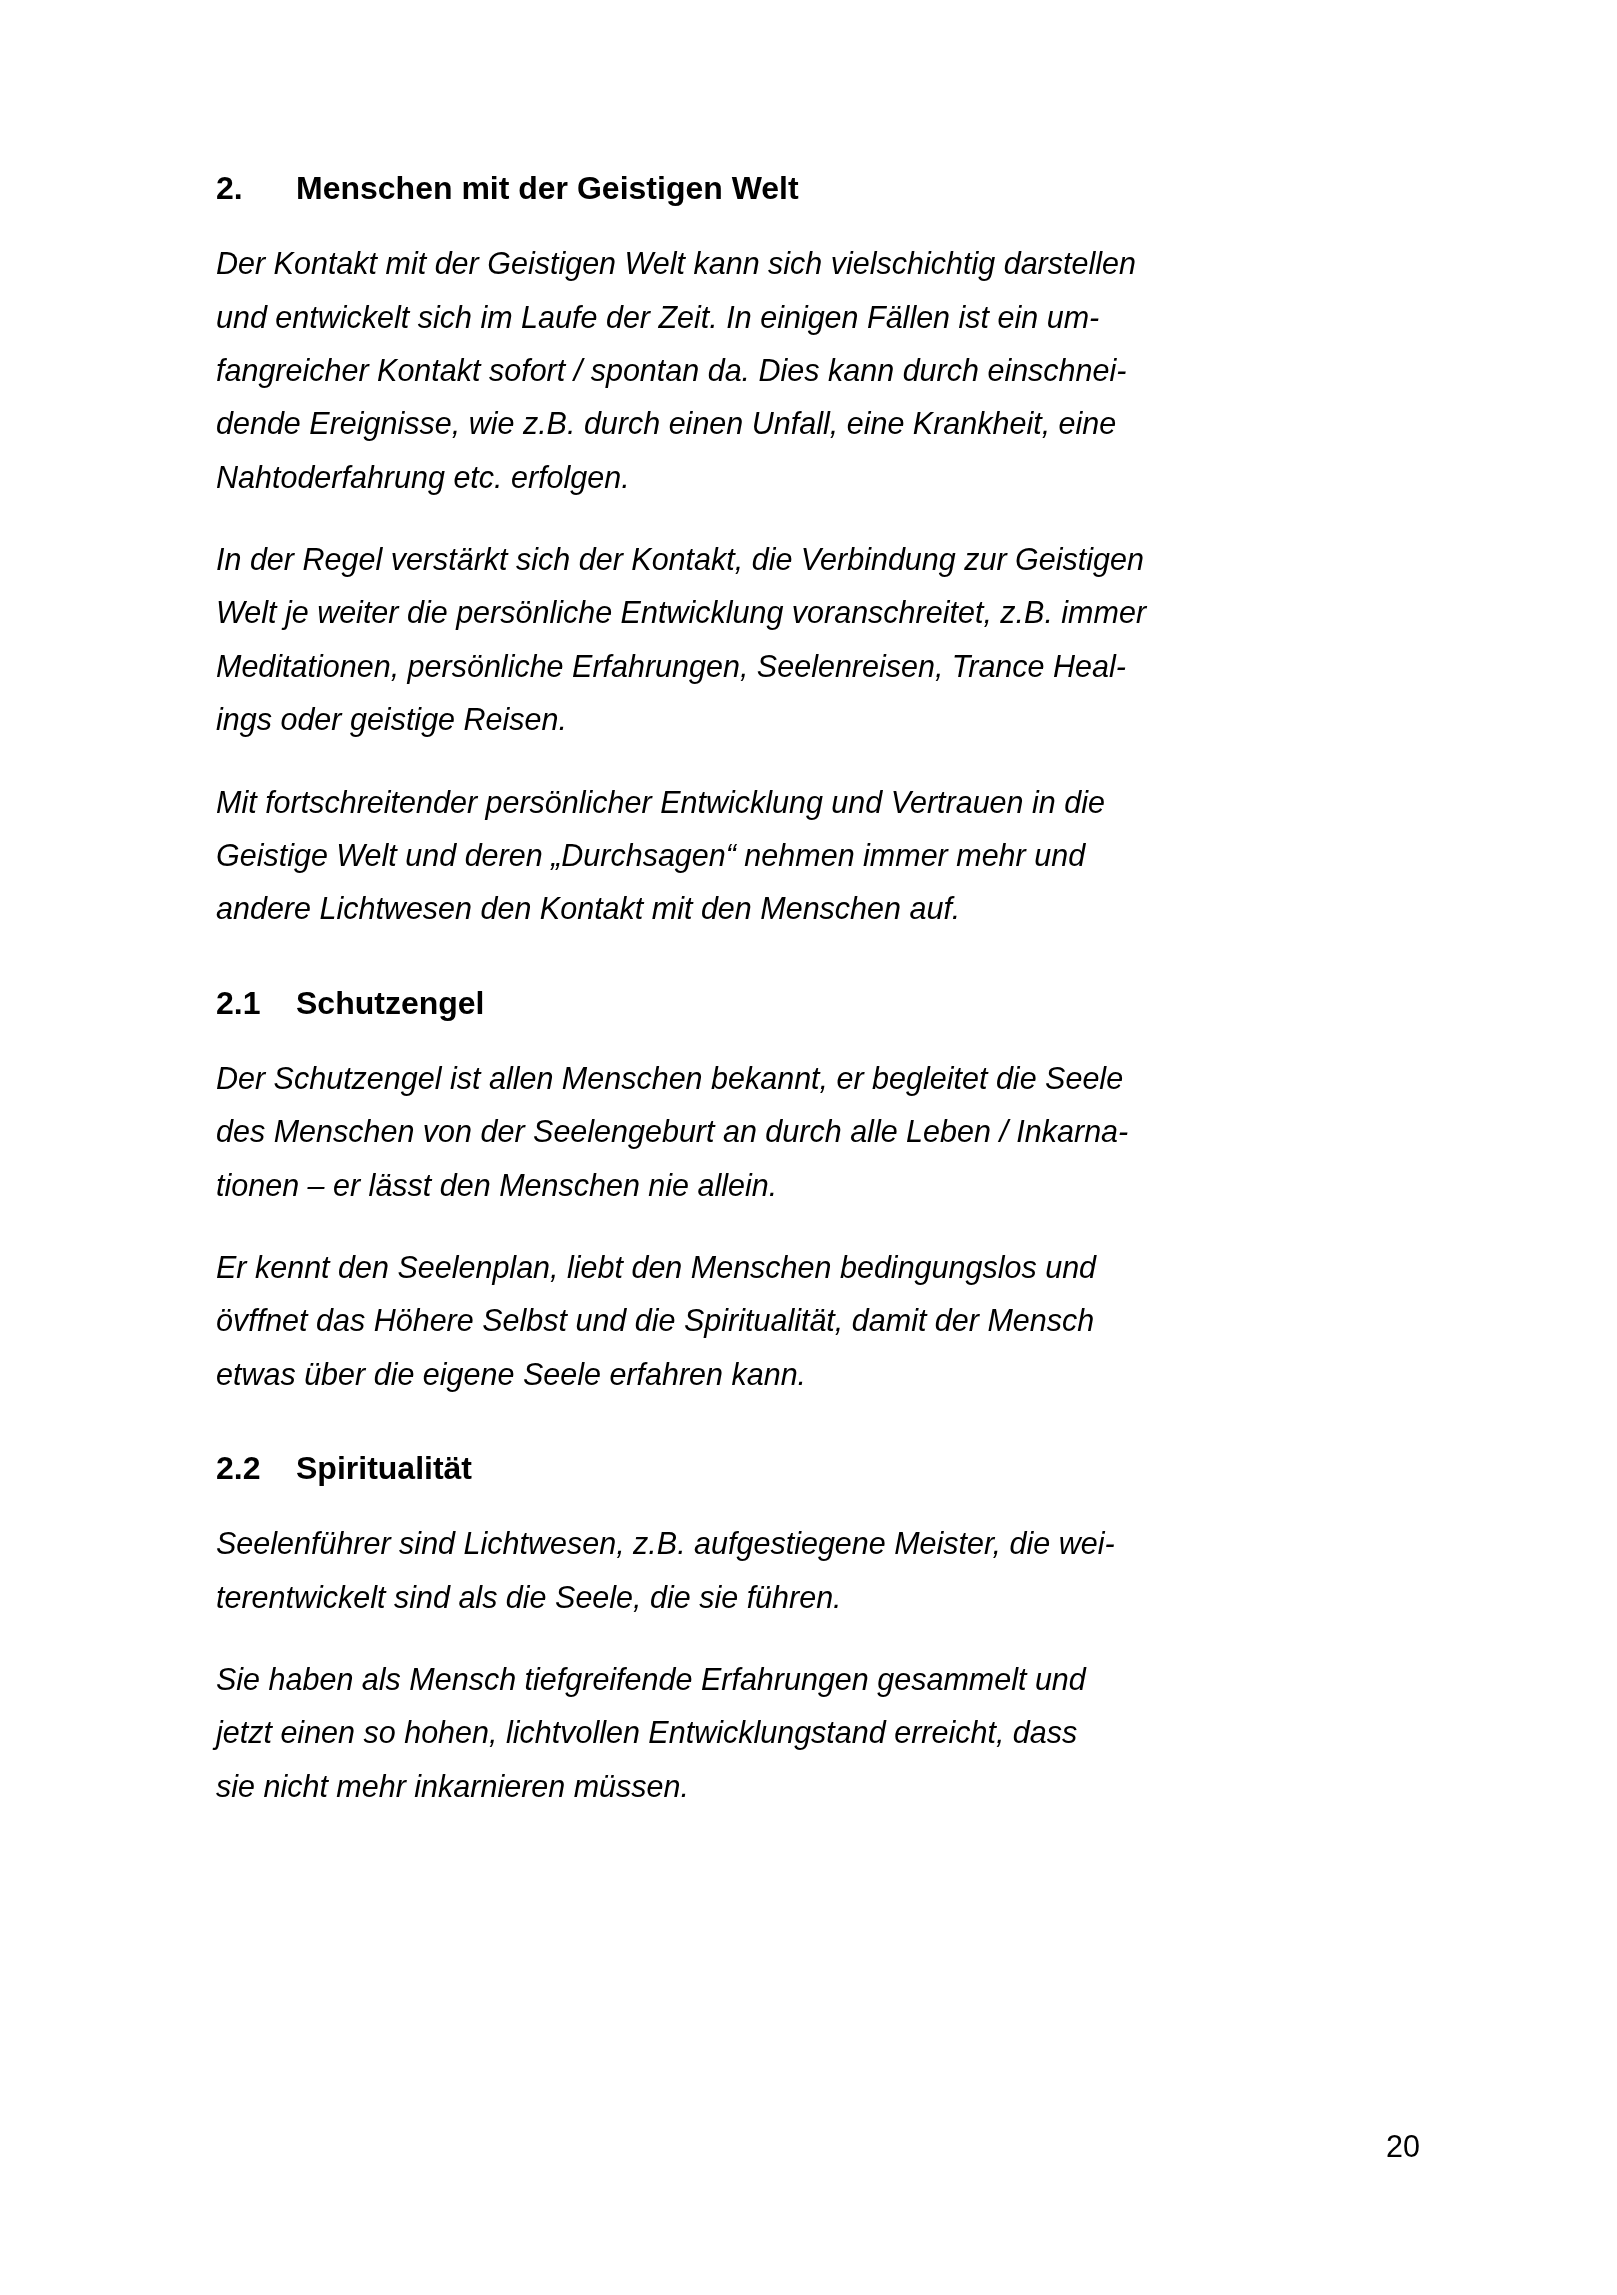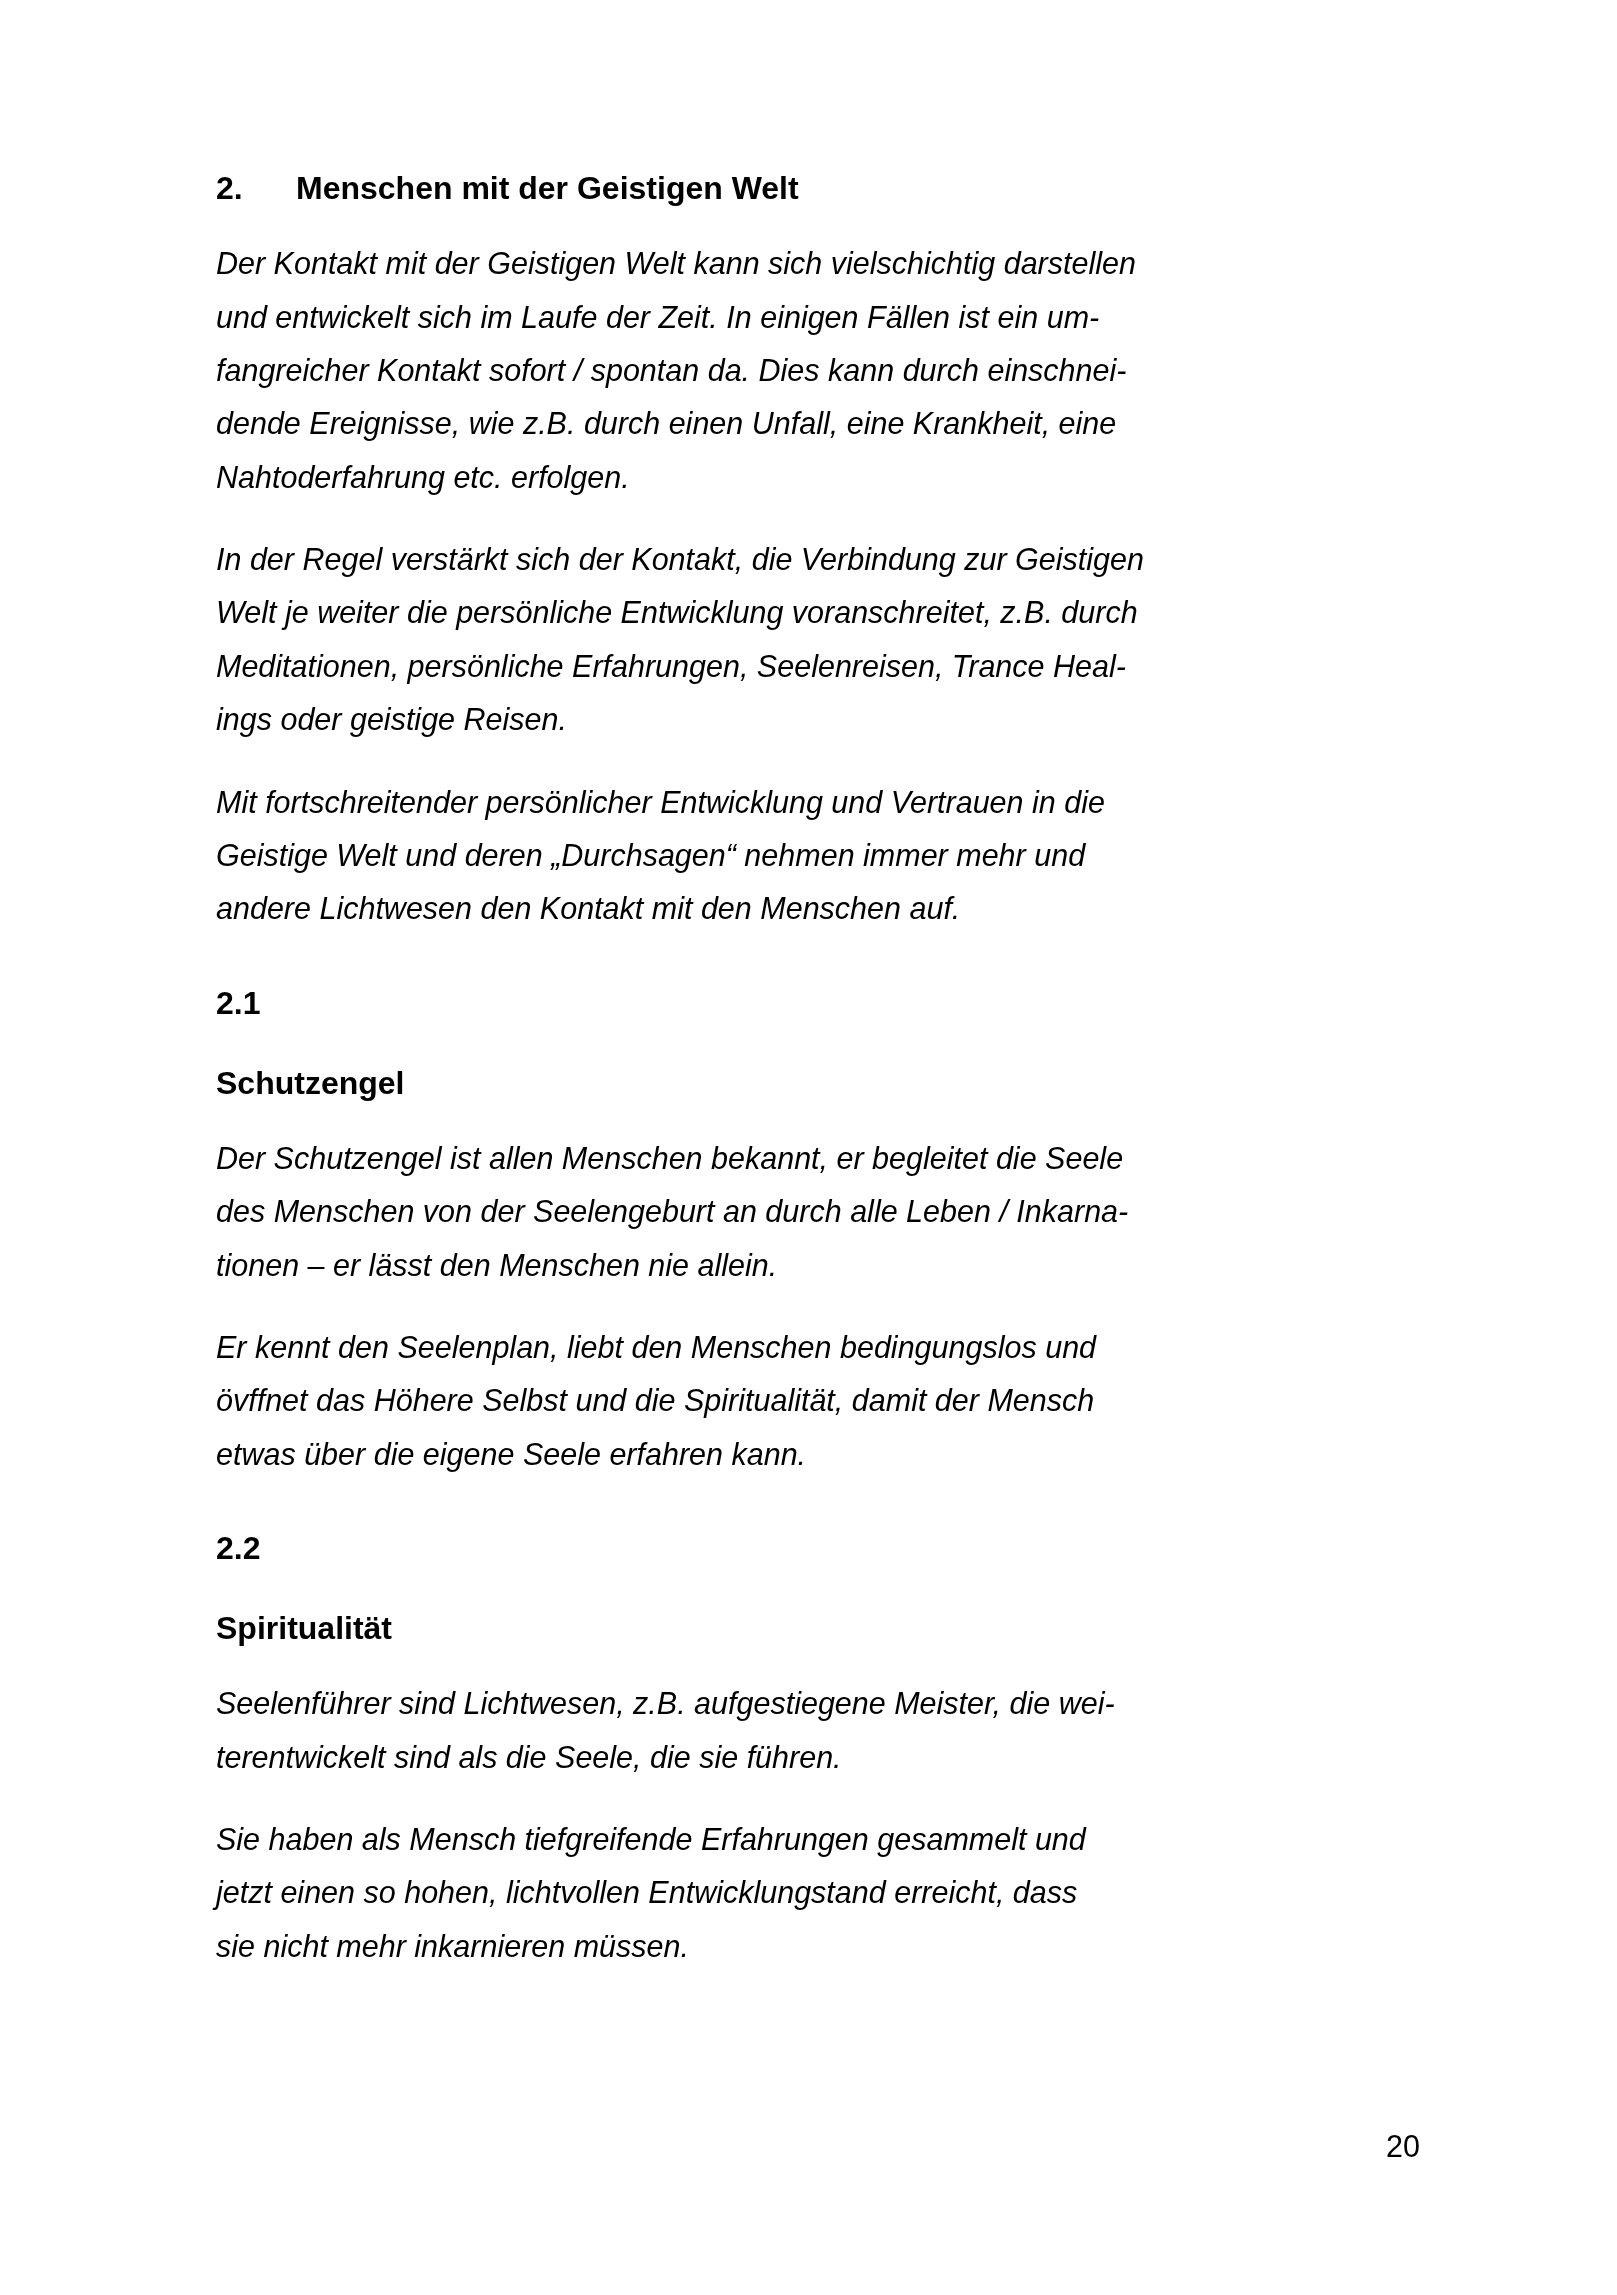--- a/index.html
+++ b/index.html
@@ -26,21 +26,20 @@
   .heading {
     display: flex;
     align-items: baseline;
     font-weight: bold;
     font-size: 32px;
     line-height: 1.35;
     margin: 0 0 27px 0;
   }
   .heading.sub {
     margin-top: 46px;
-    flex-direction: column;
   }
   .h-num {
     flex: 0 0 80px;
   }
   .h-text {
     flex: 1 1 auto;
   }
   .para {
     font-size: 30.5px;
     line-height: 1.75;
@@ -66,21 +65,21 @@
     <div class="heading">
       <span class="h-num">2.</span>
       <span class="h-text">Menschen mit der Geistigen Welt</span>
     </div>
     <p class="para">Der Kontakt mit der Geistigen Welt kann sich vielschichtig darstellen
 und entwickelt sich im Laufe der Zeit. In einigen Fällen ist ein um-
 fangreicher Kontakt sofort / spontan da. Dies kann durch einschnei-
 dende Ereignisse, wie z.B. durch einen Unfall, eine Krankheit, eine
 Nahtoderfahrung etc. erfolgen.</p>
     <p class="para">In der Regel verstärkt sich der Kontakt, die Verbindung zur Geistigen
-Welt je weiter die persönliche Entwicklung voranschreitet, z.B. durch
+Welt je weiter die persönliche Entwicklung voranschreitet, z.B. immer
 Meditationen, persönliche Erfahrungen, Seelenreisen, Trance Heal-
 ings oder geistige Reisen.</p>
     <p class="para">Mit fortschreitender persönlicher Entwicklung und Vertrauen in die
 Geistige Welt und deren „Durchsagen“ nehmen immer mehr und
 andere Lichtwesen den Kontakt mit den Menschen auf.</p>
 
     <div class="heading sub">
       <span class="h-num">2.1</span>
       <span class="h-text">Schutzengel</span>
     </div>

